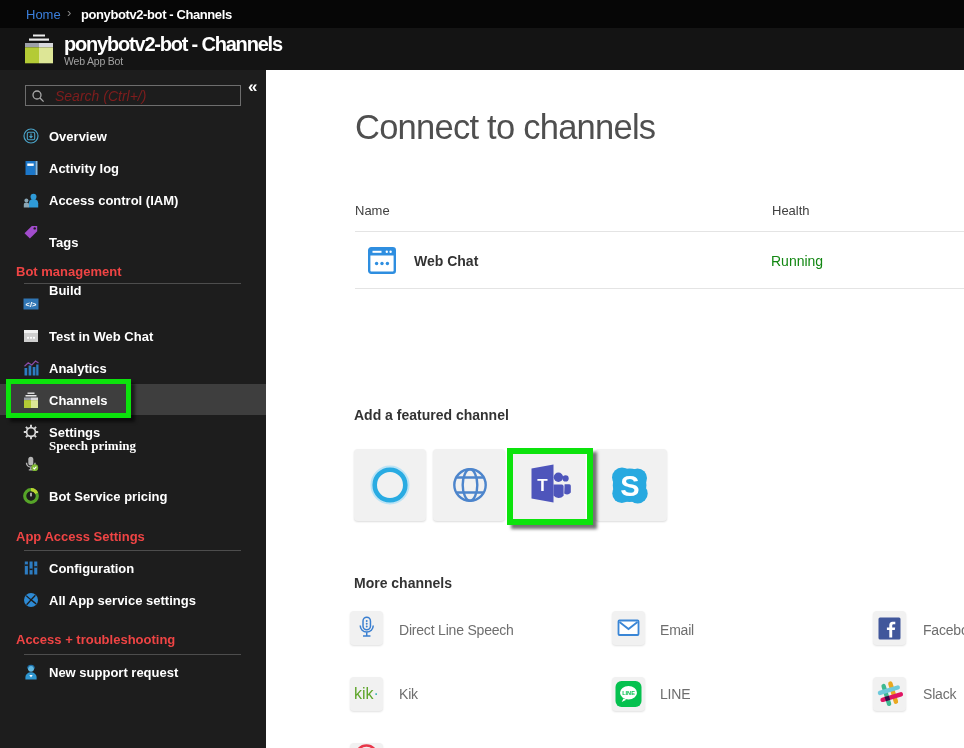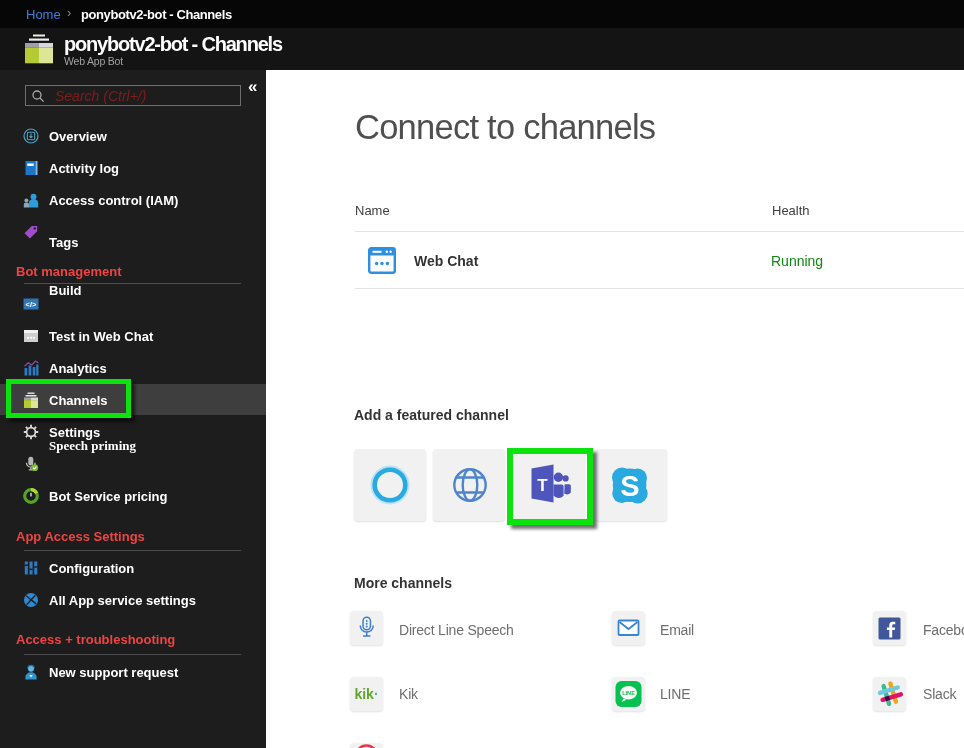--- a/index.html
+++ b/index.html
@@ -299,21 +299,21 @@
  <path d="M7.5 11 L16.5 18 L25.5 11" stroke="#3a86d6" stroke-width="1.8" fill="none"></path>
 </svg>
   </div>
 <div class="abs" style="left:873px; top:611px;">
     <svg width="33" height="34" viewBox="0 0 33 34">
  <rect x="5.5" y="6.5" width="22" height="22" rx="1.5" fill="#41579b"></rect>
  <path d="M22.3 13.2h-2c-.6 0-1.1.6-1.1 1.3v1.9h3l-.4 2.6h-2.6v7.5h-2.9v-7.5h-2.4v-2.6h2.4v-2.2c0-2 1.2-3.4 3.1-3.4h2.9z" fill="#fff"></path>
 </svg>
   </div>
 <div class="abs" style="left:350px; top:677px; width:33px; height:34px; text-align:center;">
- <span style="font-size:14px; font-weight:700; color:#5fa62b; line-height:34px;">kik<span style="color:#35b5ae;">·</span></span>
+ <span style="font-size:16px; font-weight:400; color:#5fa62b; line-height:34px;">kik<span style="color:#35b5ae;">·</span></span>
 </div>
 <div class="abs" style="left:612px; top:677px;">
     <svg width="33" height="34" viewBox="0 0 33 34">
  <rect x="3.5" y="4" width="26" height="26" rx="6" fill="#05c14f"></rect>
  <ellipse cx="16.5" cy="15.8" rx="8.5" ry="6.8" fill="#fff"></ellipse>
  <path d="M11.5 21.5 l-1.8 3.6 4.6-2.4 z" fill="#fff"></path>
  <text x="16.5" y="17.8" font-size="5.6" font-weight="bold" fill="#05c14f" text-anchor="middle" font-family="Liberation Sans">LINE</text>
 </svg>
   </div>
 <div class="abs" style="left:873px; top:677px;">

